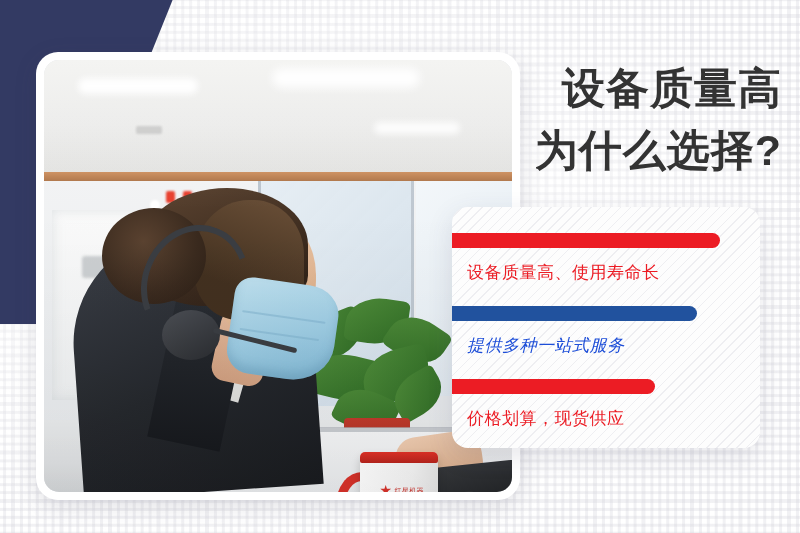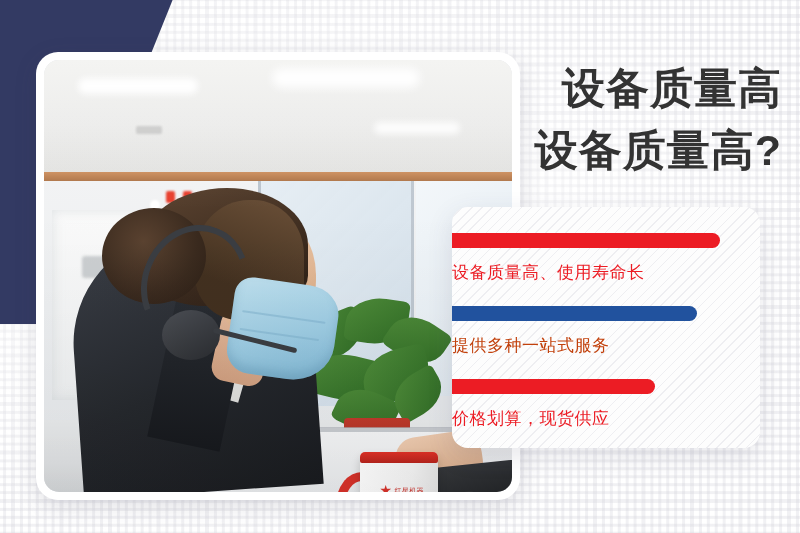--- a/index.html
+++ b/index.html
@@ -379,20 +379,21 @@
   .feature-item { position: relative; margin-bottom: 22px; }
   .feature-item:last-child { margin-bottom: 12px; }
   .feature-bar {
     height: 15px;
     border-radius: 0 8px 8px 0;
     margin-left: 0;
   }
   .feature-text {
     font-size: 17px;
     margin-top: 13px;
+    padding-left: 15px;
     letter-spacing: 0.5px;
     white-space: nowrap;
   }
 </style>
 </head>
 <body>
 
 <div id="stage">
 
   <div id="grid-bg"></div>
@@ -477,34 +478,34 @@
         <span class="ph-mug-logo-mark"></span>
         <span class="ph-mug-logo-text">红星机器</span>
       </div>
 
       <div id="photo-soft"></div>
     </div>
   </div>
 
   <div id="headline">
     <span class="hl-line">设备质量高</span>
-    <span class="hl-line">设备质量高?</span>
+    <span class="hl-line">为什么选择?</span>
   </div>
 
   <div id="features-card">
     <div id="features-list">
 
       <div class="feature-item">
         <div class="feature-bar" style="width:268px; background:#ec1c24;"></div>
         <div class="feature-text" style="color:#ec1c24;">设备质量高、使用寿命长</div>
       </div>
 
       <div class="feature-item">
         <div class="feature-bar" style="width:245px; background:#21529e;"></div>
-        <div class="feature-text" style="color:#c2410c;">提供多种一站式服务</div>
+        <div class="feature-text" style="color:#1d4ed8;font-style:italic;">提供多种一站式服务</div>
       </div>
 
       <div class="feature-item">
         <div class="feature-bar" style="width:203px; background:#ec1c24;"></div>
         <div class="feature-text" style="color:#ec1c24;">价格划算，现货供应</div>
       </div>
 
     </div>
   </div>
 

